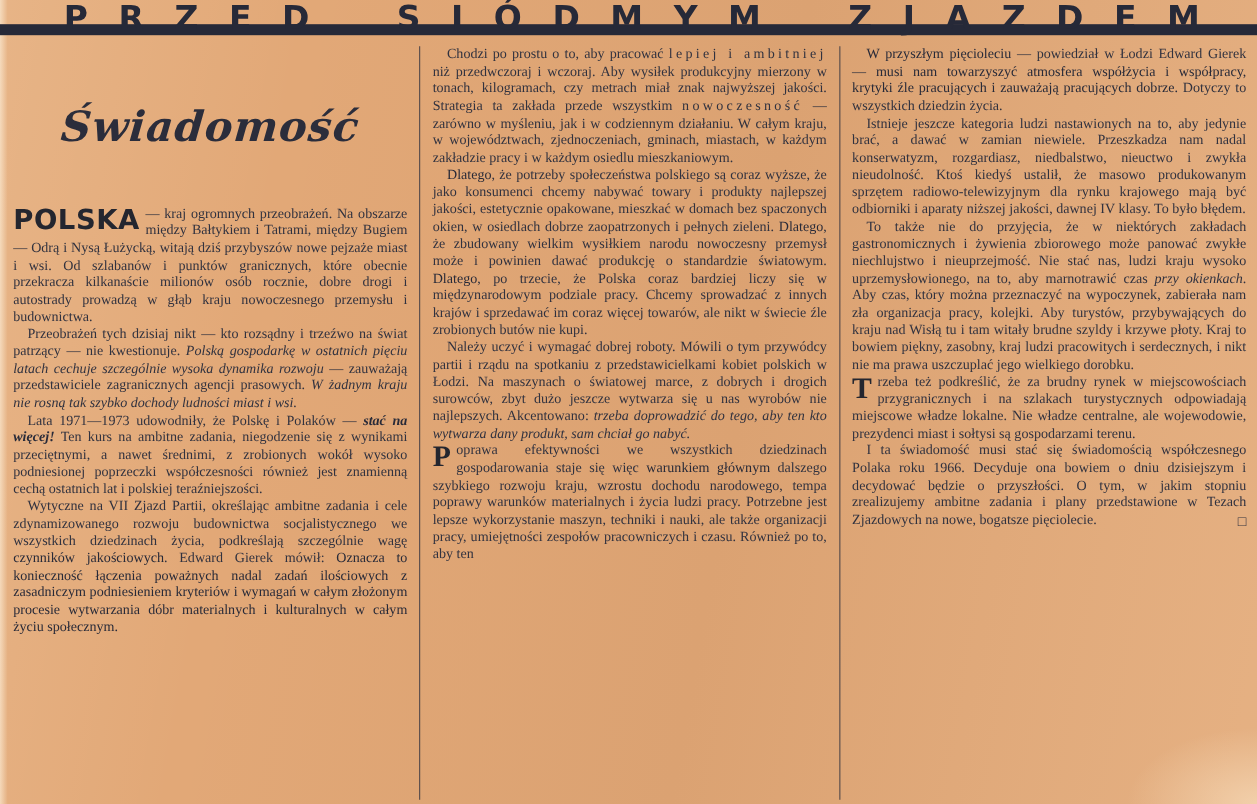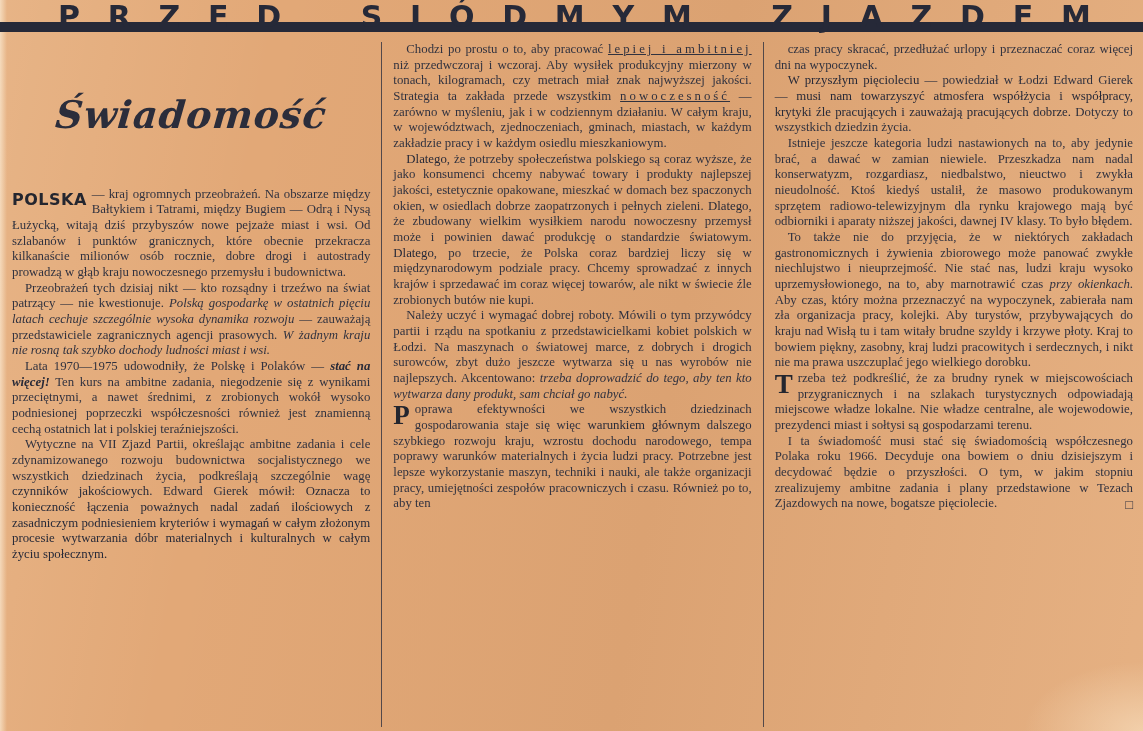--- a/index.html
+++ b/index.html
@@ -77,32 +77,32 @@
     font-size:38px;
     letter-spacing:1px;
     transform:skewX(-5deg);
     color:#2b2d3b;
   }
   .para{margin:0;text-indent:13px;}
   .para.has-lead{text-indent:0;}
   .seg-b{font-weight:normal;color:#282a38;}
   .seg-i{font-style:italic;}
   .seg-bi{font-weight:bold;font-style:italic;color:#282a38;}
-  .seg-sp{letter-spacing:3px;text-decoration:underline;}
+  .seg-sp{letter-spacing:3px;}
   .seg-lead{
     float:left;
     font-weight:bold;
     font-size:27px;line-height:21px;
     padding:3px 5px 0 0;
     font-family:"Liberation Serif",serif;
     color:#24262f;
   }
   .seg-lead-word{
     font-family:"DejaVu Sans",sans-serif;
-    font-size:16px;line-height:20px;
+    font-size:25px;line-height:20px;
     letter-spacing:0.5px;
   }
   .seg-end{float:right;font-size:13px;margin-top:1px;}
 </style>
 </head>
 <body>
 
 <div class="page">
   <div class="edge-left"></div>
 
@@ -131,31 +131,30 @@
         <span>E</span>
         <span>M</span>
       </div>
   </header>
 
   <main class="main">
     <section class="col col-1">
       <h1 class="article-title">Świadomość</h1>
     <p class="para has-lead"><span class="seg-lead seg-lead-word">POLSKA</span><span>— kraj ogromnych przeobrażeń. Na obszarze między Bałtykiem i Tatrami, między Bugiem — Odrą i Nysą Łużycką, witają dziś przybyszów nowe pejzaże miast i wsi. Od szlabanów i punktów granicznych, które obecnie przekracza kilkanaście milionów osób rocznie, dobre drogi i autostrady prowadzą w głąb kraju nowoczesnego przemysłu i budownictwa.</span></p>
         <p class="para"><span>Przeobrażeń tych dzisiaj nikt — kto rozsądny i trzeźwo na świat patrzący — nie kwestionuje. </span><span class="seg-i">Polską gospodarkę w ostatnich pięciu latach cechuje szczególnie wysoka dynamika rozwoju</span><span> — zauważają przedstawiciele zagranicznych agencji prasowych. </span><span class="seg-i">W żadnym kraju nie rosną tak szybko dochody ludności miast i wsi.</span></p>
-        <p class="para"><span>Lata 1970—1975 udowodniły, że Polskę i Polaków — </span><span class="seg-bi">stać na więcej!</span><span> Ten kurs na ambitne zadania, niegodzenie się z wynikami przeciętnymi, a nawet średnimi, z zrobionych wokół wysoko podniesionej poprzeczki współczesności również jest znamienną cechą ostatnich lat i polskiej teraźniejszości.</span></p>
+        <p class="para"><span>Lata 1971—1973 udowodniły, że Polskę i Polaków — </span><span class="seg-bi">stać na więcej!</span><span> Ten kurs na ambitne zadania, niegodzenie się z wynikami przeciętnymi, a nawet średnimi, z zrobionych wokół wysoko podniesionej poprzeczki współczesności również jest znamienną cechą ostatnich lat i polskiej teraźniejszości.</span></p>
         <p class="para"><span>Wytyczne na VII Zjazd Partii, określając ambitne zadania i cele zdynamizowanego rozwoju budownictwa socjalistycznego we wszystkich dziedzinach życia, podkreślają szczególnie wagę </span><span class="seg-b">czynników jakościowych</span><span>. Edward Gierek mówił: </span><span class="seg-b">Oznacza to konieczność łączenia poważnych nadal zadań ilościowych z zasadniczym podniesieniem kryteriów i wymagań w całym złożonym procesie wytwarzania dóbr materialnych i kulturalnych w całym życiu społecznym.</span></p>
       </section>
     <section class="col col-2">
         <p class="para"><span>Chodzi po prostu o to, aby pracować </span><span class="seg-sp">lepiej i ambitniej</span><span> niż przedwczoraj i wczoraj. Aby wysiłek produkcyjny mierzony w tonach, kilogramach, czy metrach miał znak najwyższej jakości. Strategia ta zakłada przede wszystkim </span><span class="seg-sp">nowoczesność</span><span> — zarówno w myśleniu, jak i w codziennym działaniu. W całym kraju, w województwach, zjednoczeniach, gminach, miastach, w każdym zakładzie pracy i w każdym osiedlu mieszkaniowym.</span></p>
         <p class="para"><span class="seg-b">Dlatego</span><span>, że potrzeby społeczeństwa polskiego są coraz wyższe, że jako konsumenci chcemy nabywać towary i produkty najlepszej jakości, estetycznie opakowane, mieszkać w domach bez spaczonych okien, w osiedlach dobrze zaopatrzonych i pełnych zieleni. </span><span class="seg-b">Dlatego</span><span>, że zbudowany wielkim wysiłkiem narodu nowoczesny przemysł może i powinien dawać produkcję o standardzie światowym. </span><span class="seg-b">Dlatego</span><span>, po trzecie, że Polska coraz bardziej liczy się w międzynarodowym podziale pracy. Chcemy sprowadzać z innych krajów i sprzedawać im coraz więcej towarów, ale nikt w świecie źle zrobionych butów nie kupi.</span></p>
         <p class="para"><span>Należy uczyć i wymagać dobrej roboty. Mówili o tym przywódcy partii i rządu na spotkaniu z przedstawicielkami kobiet polskich w Łodzi. Na maszynach o światowej marce, z dobrych i drogich surowców, zbyt dużo jeszcze wytwarza się u nas wyrobów nie najlepszych. Akcentowano: </span><span class="seg-i">trzeba doprowadzić do tego, aby ten kto wytwarza dany produkt, sam chciał go nabyć.</span></p>
         <p class="para has-lead"><span class="seg-lead">P</span><span>oprawa efektywności we wszystkich dziedzinach gospodarowania staje się więc </span><span class="seg-b">warunkiem głównym</span><span> dalszego szybkiego rozwoju kraju, wzrostu dochodu narodowego, tempa poprawy warunków materialnych i życia ludzi pracy. Potrzebne jest lepsze wykorzystanie maszyn, techniki i nauki, ale także organizacji pracy, umiejętności zespołów pracowniczych i czasu. Również po to, aby ten</span></p>
       </section>
     <section class="col col-3">
-        <p class="para"><span>czas pracy skracać, przedłużać urlopy i przeznaczać coraz więcej dni na wypoczynek.</span></p>
         <p class="para"><span class="seg-b">W przyszłym pięcioleciu</span><span> — powiedział w Łodzi Edward Gierek — </span><span class="seg-b">musi nam towarzyszyć atmosfera współżycia i współpracy, krytyki źle pracujących i zauważają pracujących dobrze.</span><span> Dotyczy to wszystkich dziedzin życia.</span></p>
         <p class="para"><span>Istnieje jeszcze kategoria ludzi nastawionych na to, aby jedynie brać, a dawać w zamian niewiele. Przeszkadza nam nadal konserwatyzm, rozgardiasz, niedbalstwo, nieuctwo i zwykła nieudolność. Ktoś kiedyś ustalił, że masowo produkowanym sprzętem radiowo-telewizyjnym dla rynku krajowego mają być odbiorniki i aparaty niższej jakości, dawnej IV klasy. To było błędem.</span></p>
         <p class="para"><span>To także nie do przyjęcia, że w niektórych zakładach gastronomicznych i żywienia zbiorowego może panować zwykłe niechlujstwo i nieuprzejmość. Nie stać nas, ludzi kraju wysoko uprzemysłowionego, na to, aby marnotrawić czas </span><span class="seg-i">przy okienkach</span><span>. Aby czas, który można przeznaczyć na wypoczynek, zabierała nam zła organizacja pracy, kolejki. Aby turystów, przybywających do kraju nad Wisłą tu i tam witały brudne szyldy i krzywe płoty. Kraj to bowiem piękny, zasobny, kraj ludzi pracowitych i serdecznych, i nikt nie ma prawa uszczuplać jego wielkiego dorobku.</span></p>
         <p class="para has-lead"><span class="seg-lead">T</span><span>rzeba też podkreślić, że za brudny rynek w miejscowościach przygranicznych i na szlakach turystycznych odpowiadają miejscowe władze lokalne. Nie władze centralne, ale wojewodowie, prezydenci miast i sołtysi są gospodarzami terenu.</span></p>
         <p class="para"><span>I ta świadomość musi stać się świadomością współczesnego Polaka roku 1966. Decyduje ona bowiem o dniu dzisiejszym i decydować będzie o przyszłości. O tym, w jakim stopniu zrealizujemy ambitne zadania i plany przedstawione w Tezach Zjazdowych na nowe, bogatsze pięciolecie. </span><span class="seg-end">□</span></p>
       </section>
   </main>
 
   <div class="corner-br"></div>
 </div>

